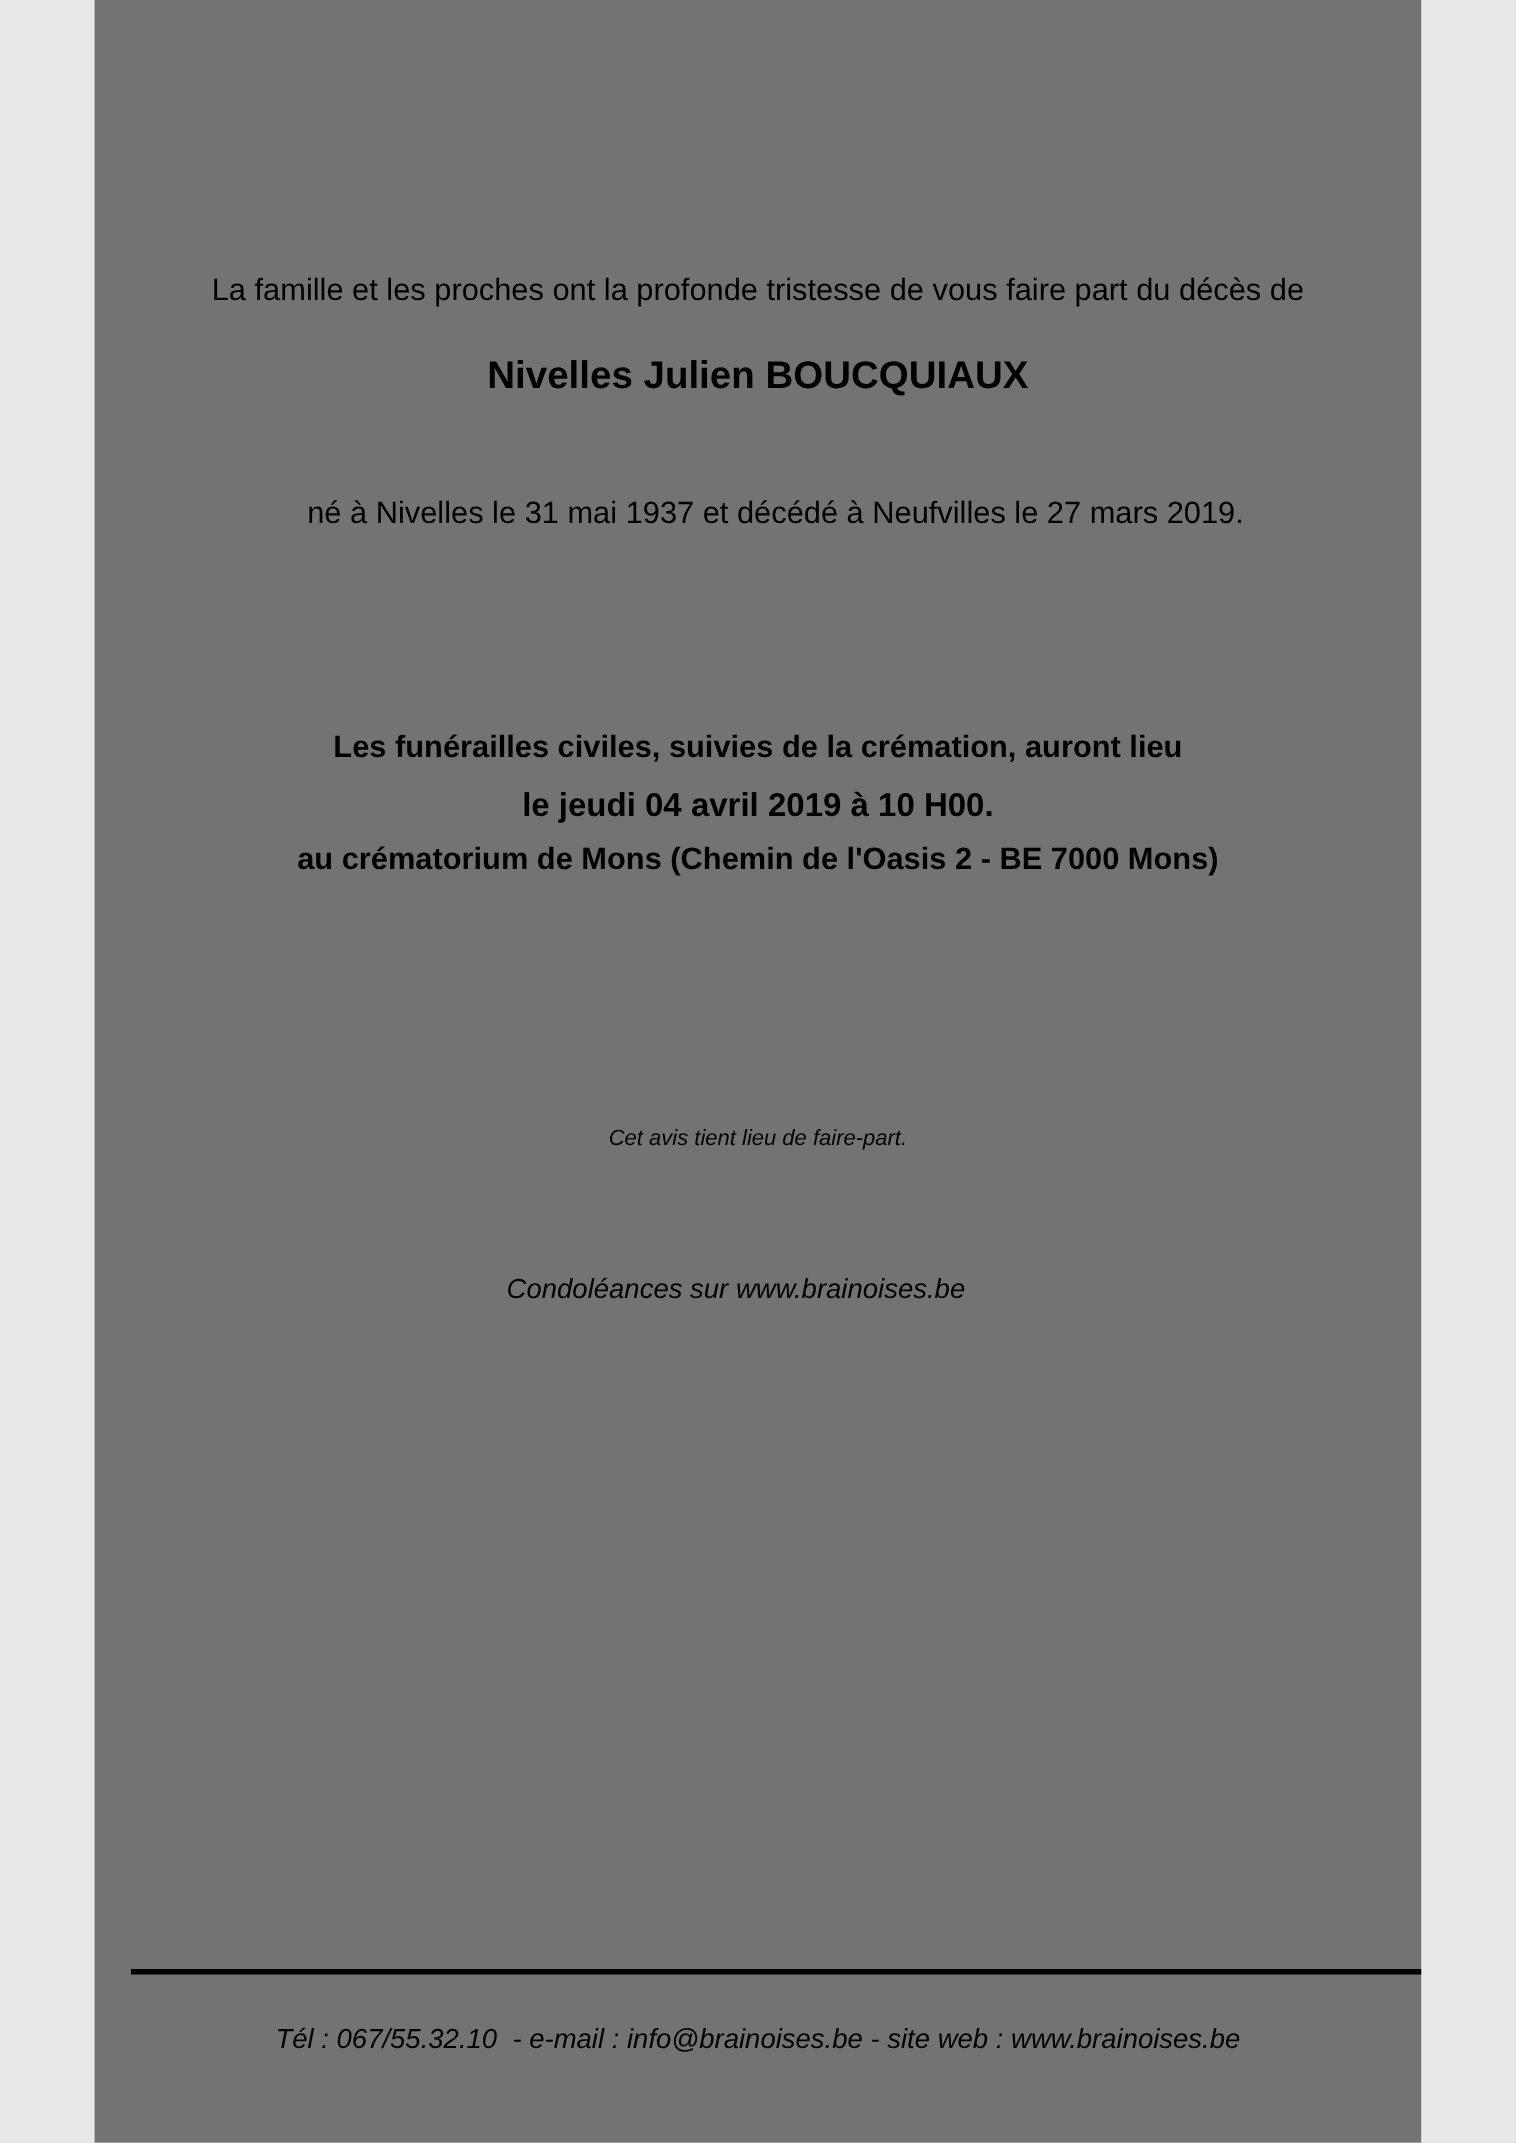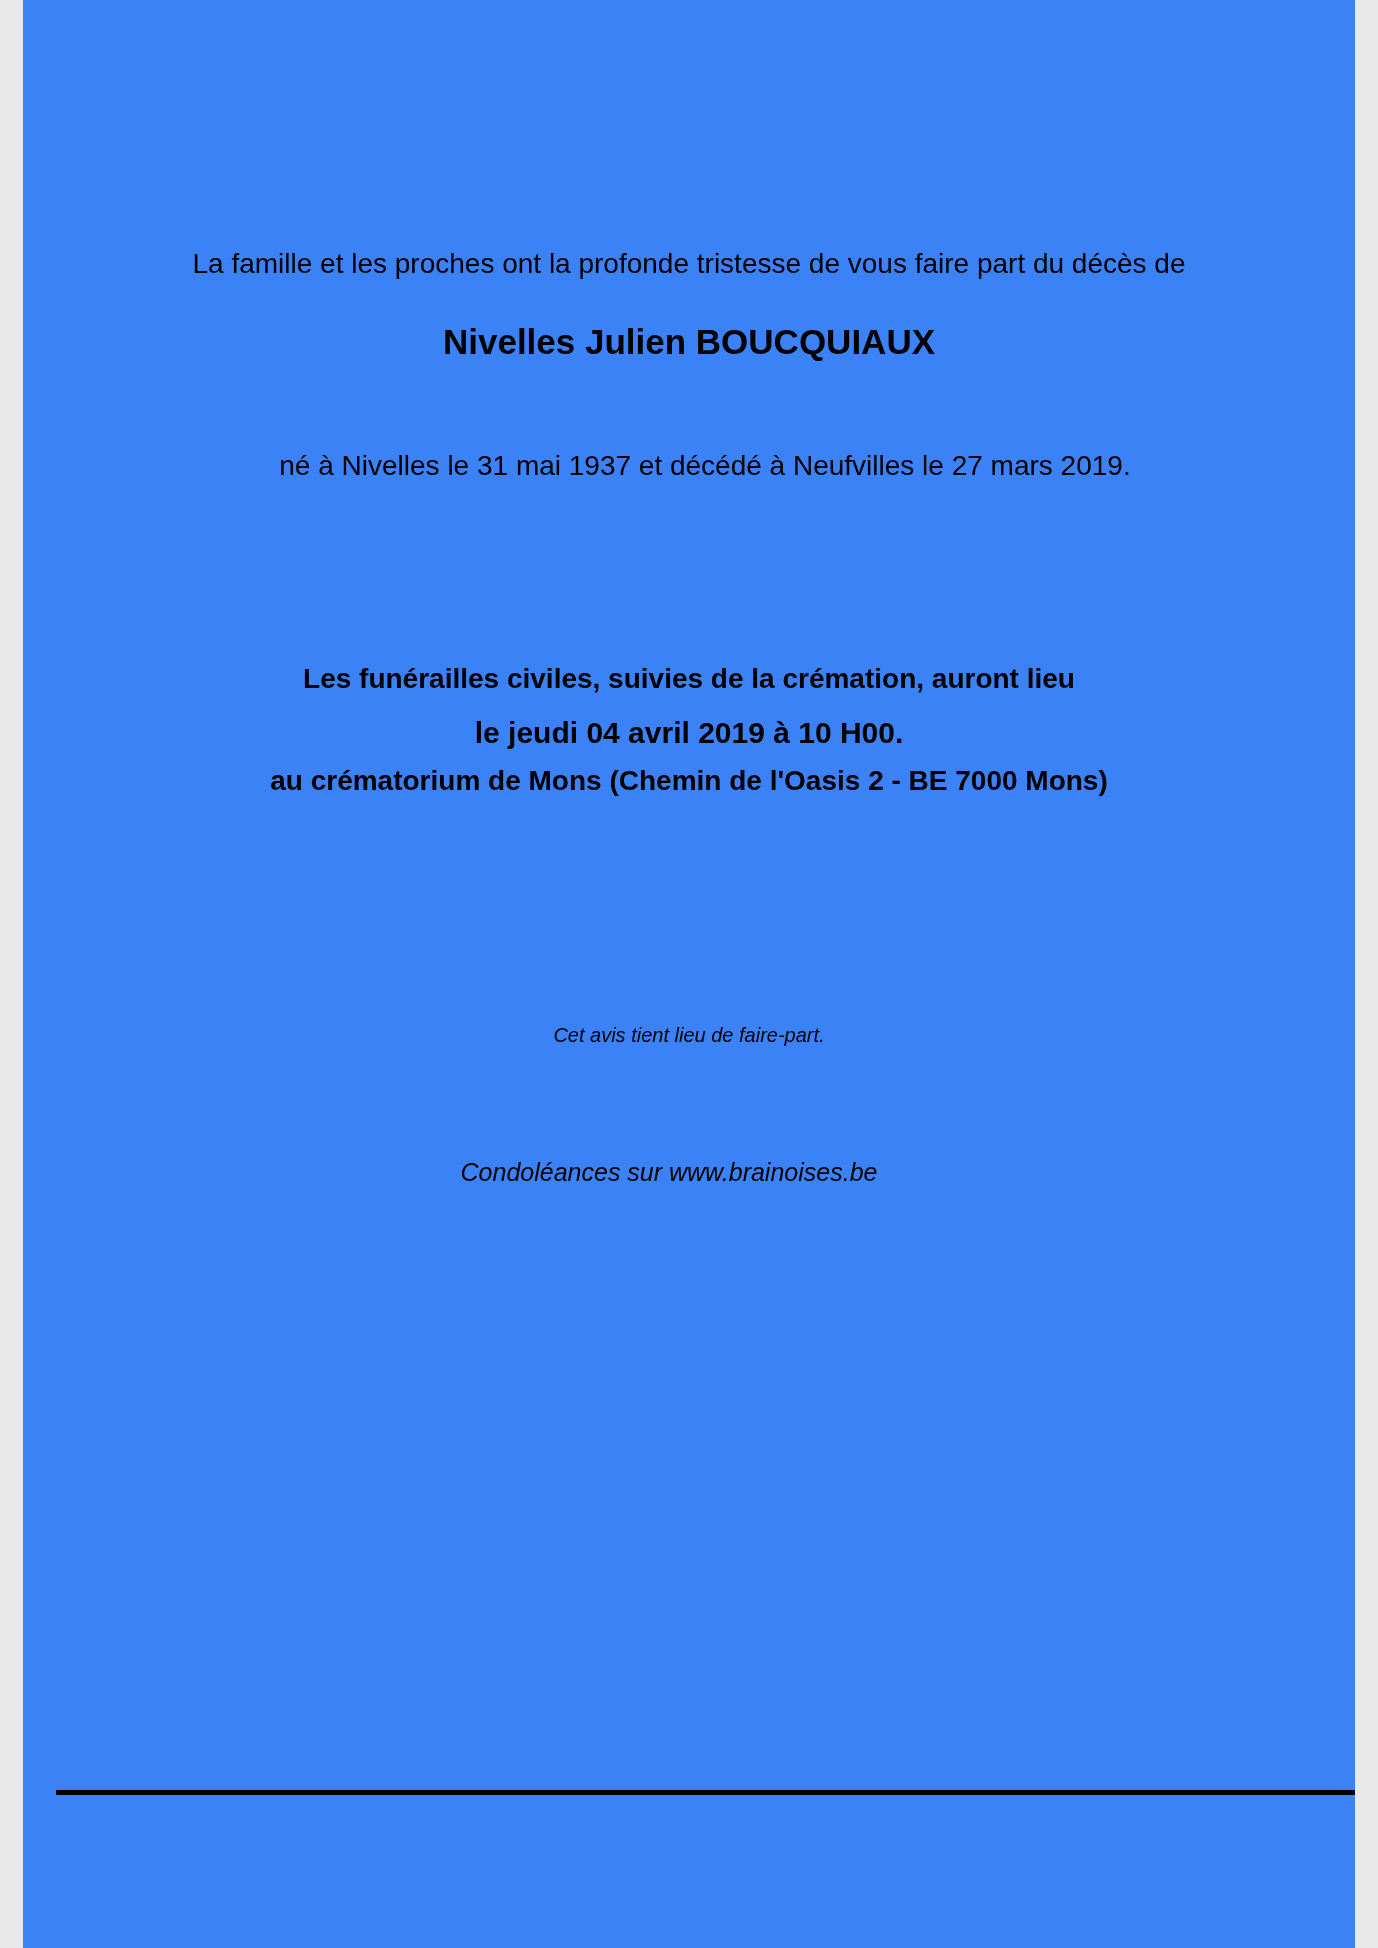--- a/index.html
+++ b/index.html
@@ -2,24 +2,24 @@
 <html><head>
 <meta charset="utf-8">
 <style>
   * { margin: 0; padding: 0; box-sizing: border-box; }
   html, body {
     background: #e8e8e8;
     font-family: "Liberation Sans", "DejaVu Sans", sans-serif;
   }
   .page {
     position: relative;
-    width: 1332px;
+    width: 1206px;
     height: 1948px;
     margin: 0 auto;
-    background: #3b82f6;
+    background: #737373;
     color: #000000;
     overflow: hidden;
   }
   .line {
     position: absolute;
     left: 0;
     width: 100%;
     text-align: center;
     white-space: pre-wrap;
   }
@@ -103,14 +103,15 @@
   <div class="line ceremony-datetime">le jeudi 04 avril 2019 à 10 H00.</div>
 
 
   <div class="line notice">Cet avis tient lieu de faire-part.</div>
 
   <div class="line condolences">Condoléances sur www.brainoises.be</div>
 
   <div class="footer-rule"></div>
 
 
+  <div class="line footer-line2">Tél : 067/55.32.10  - e-mail : info@brainoises.be - site web : www.brainoises.be</div>
 
 </div>
 
 </body></html>

